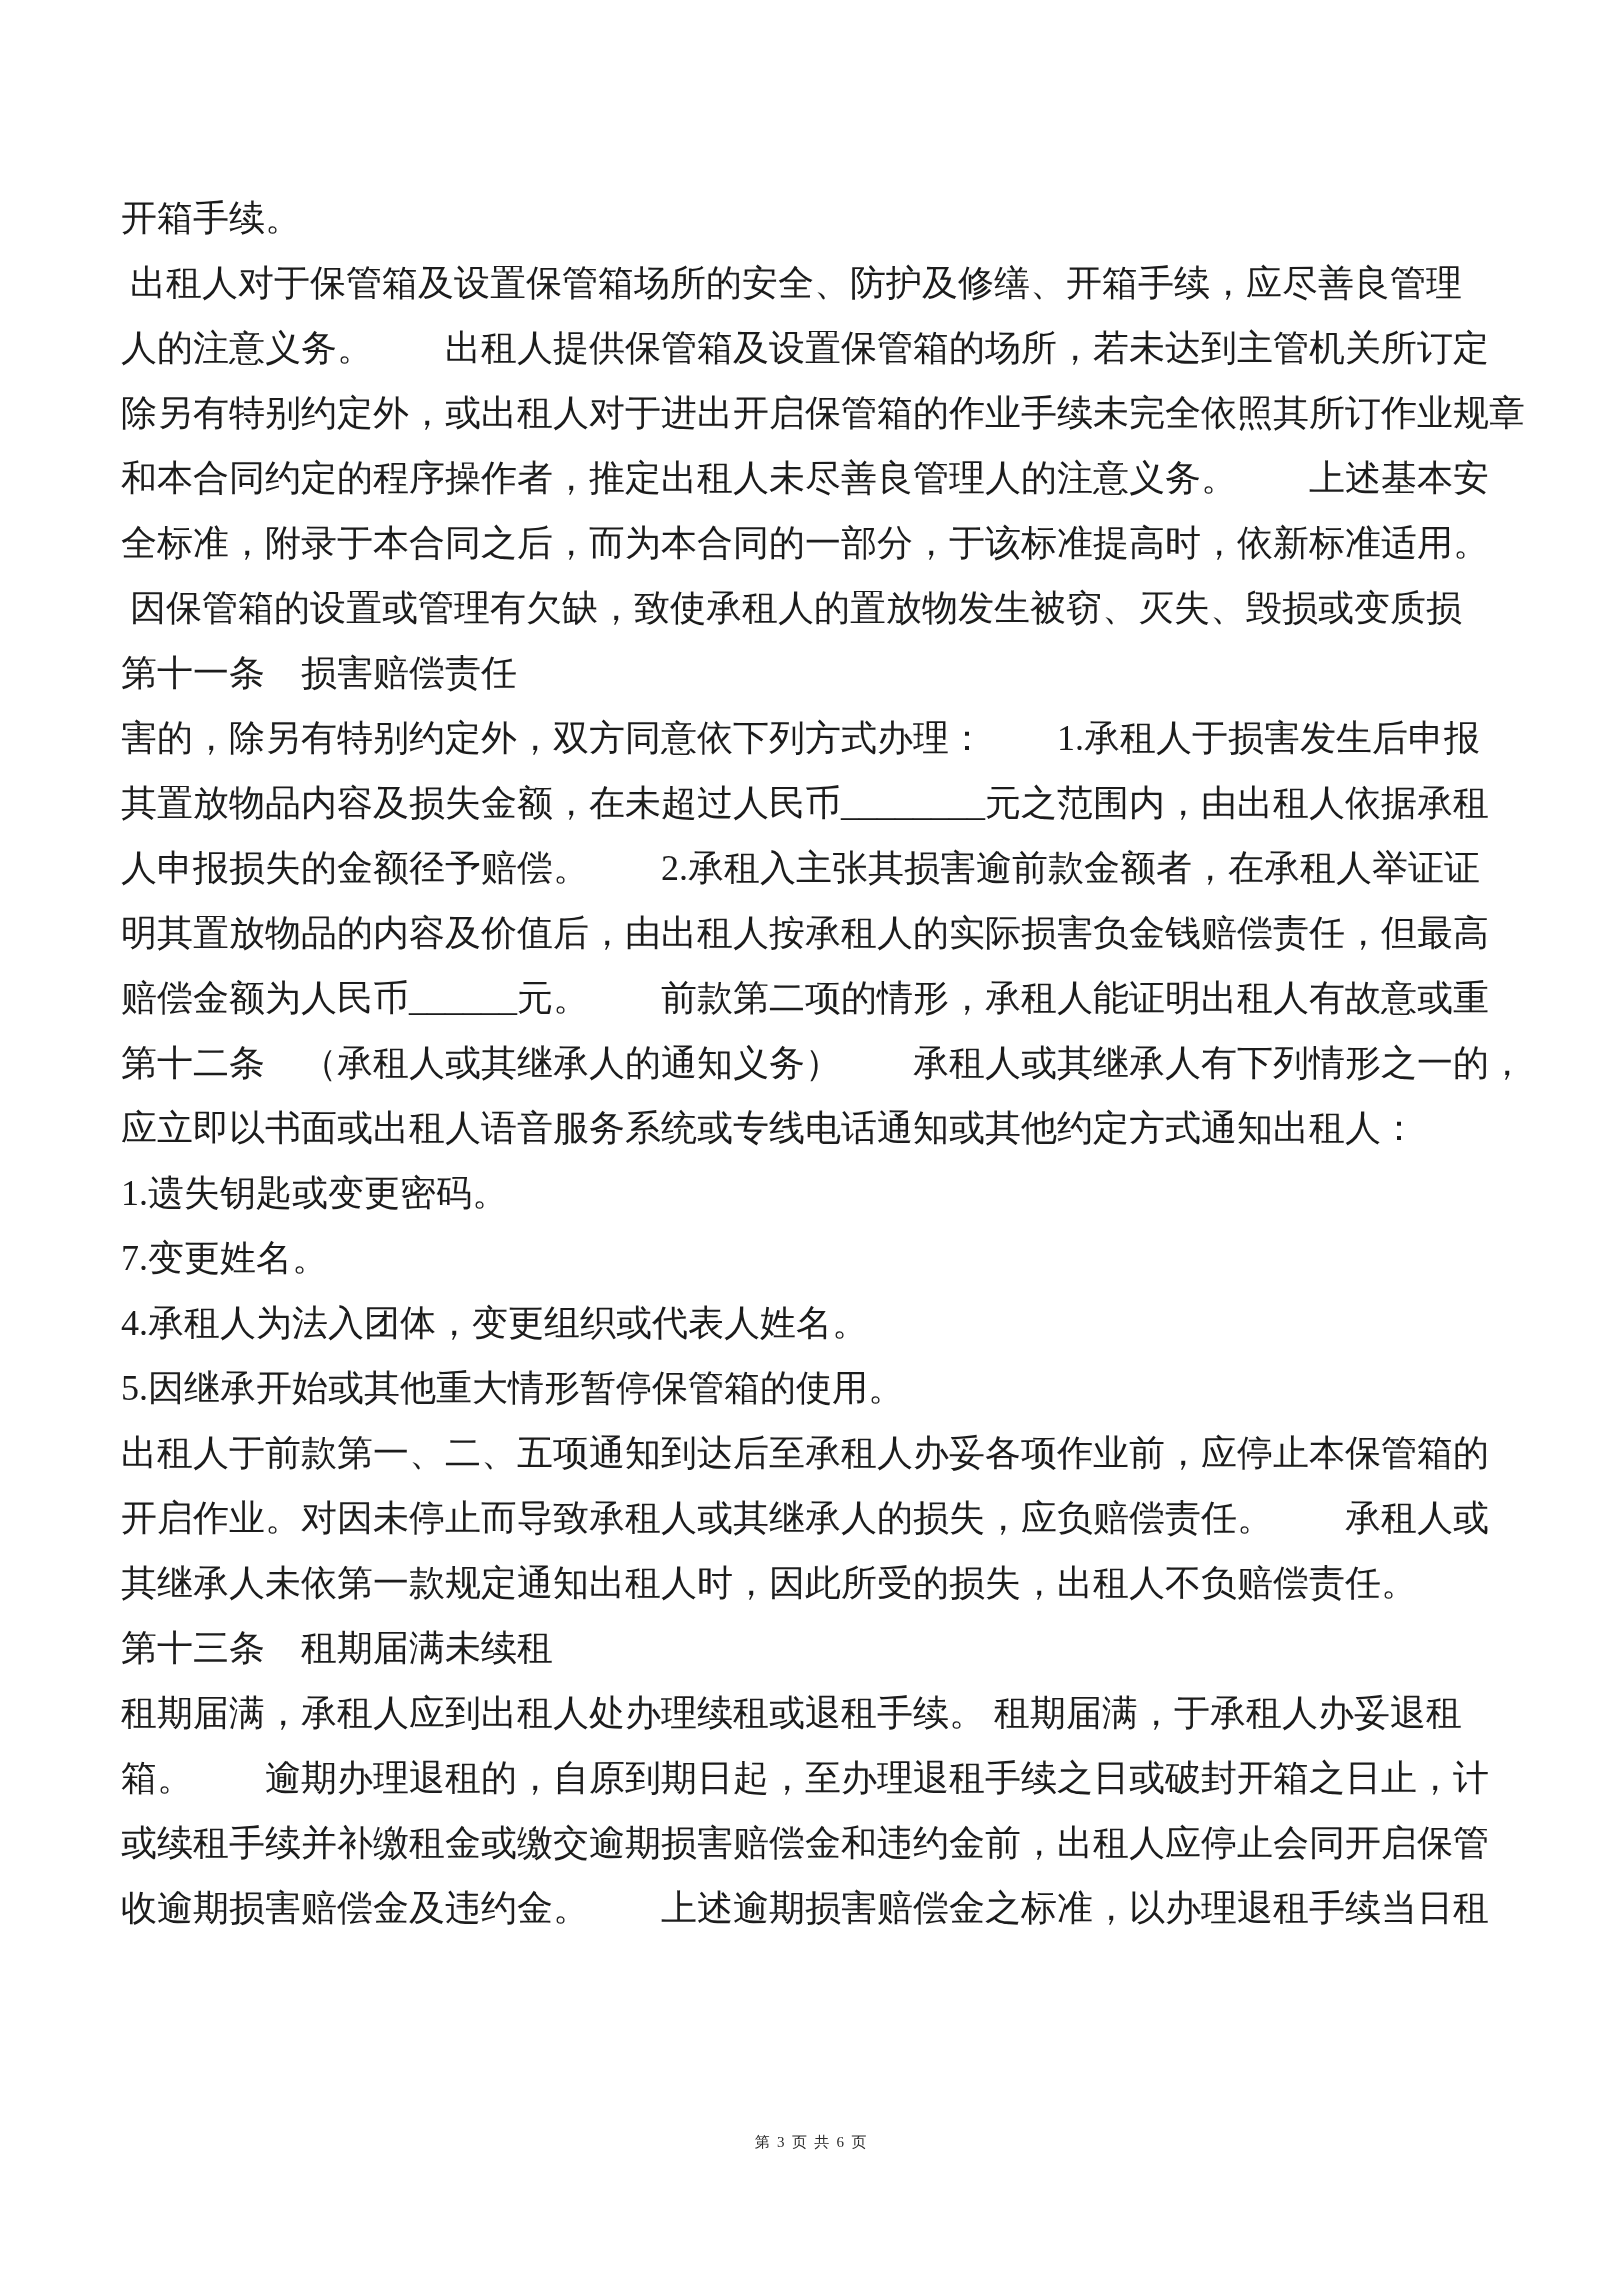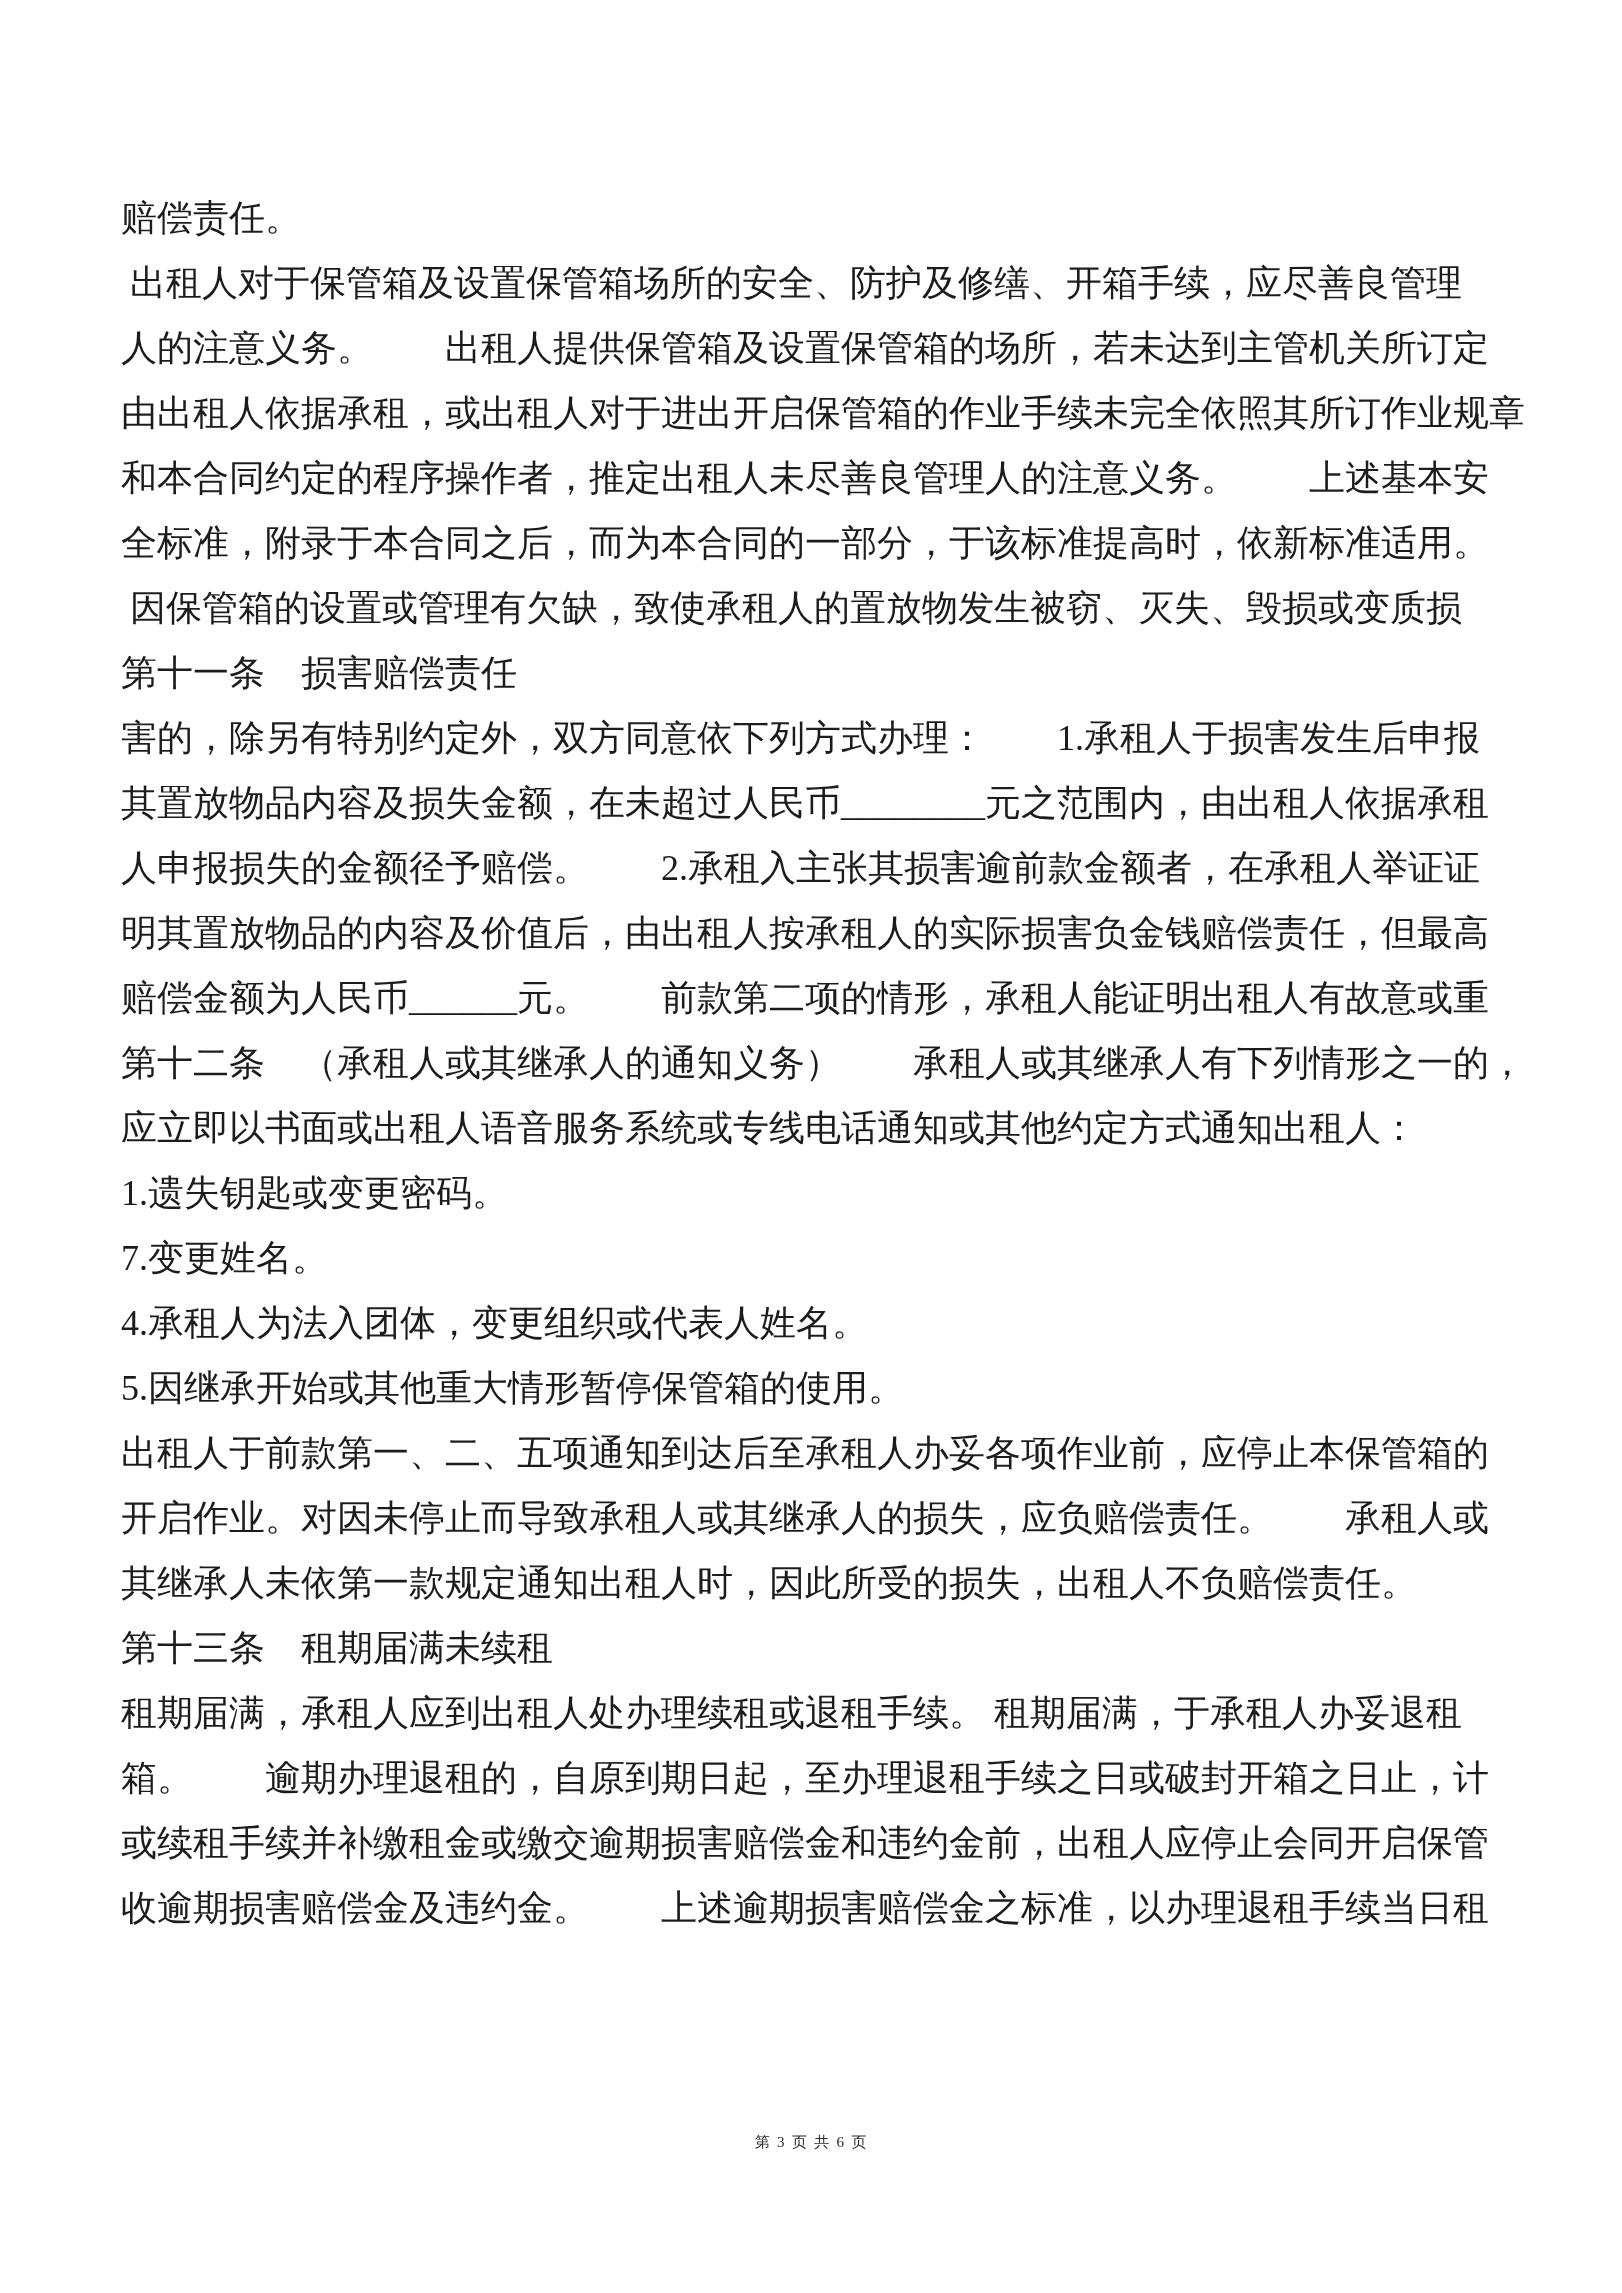--- a/index.html
+++ b/index.html
@@ -48,24 +48,24 @@
     color: #2a2a2a;
     letter-spacing: 1.8px;
     white-space: pre;
   }
 </style>
 </head>
 <body>
 
 <div class="page">
   <div class="content">
-      <div class="line">赔偿责任。</div>
+      <div class="line">开箱手续。</div>
       <div class="line"> 出租人对于保管箱及设置保管箱场所的安全、防护及修缮、开箱手续，应尽善良管理</div>
       <div class="line">人的注意义务。　　出租人提供保管箱及设置保管箱的场所，若未达到主管机关所订定</div>
-      <div class="line">由出租人依据承租，或出租人对于进出开启保管箱的作业手续未完全依照其所订作业规章</div>
+      <div class="line">除另有特别约定外，或出租人对于进出开启保管箱的作业手续未完全依照其所订作业规章</div>
       <div class="line">和本合同约定的程序操作者，推定出租人未尽善良管理人的注意义务。　　上述基本安</div>
       <div class="line">全标准，附录于本合同之后，而为本合同的一部分，于该标准提高时，依新标准适用。</div>
       <div class="line"> 因保管箱的设置或管理有欠缺，致使承租人的置放物发生被窃、灭失、毁损或变质损</div>
       <div class="line">第十一条　损害赔偿责任</div>
       <div class="line">害的，除另有特别约定外，双方同意依下列方式办理：　　1.承租人于损害发生后申报</div>
       <div class="line">其置放物品内容及损失金额，在未超过人民币________元之范围内，由出租人依据承租</div>
       <div class="line">人申报损失的金额径予赔偿。　　2.承租入主张其损害逾前款金额者，在承租人举证证</div>
       <div class="line">明其置放物品的内容及价值后，由出租人按承租人的实际损害负金钱赔偿责任，但最高</div>
       <div class="line">赔偿金额为人民币______元。　　前款第二项的情形，承租人能证明出租人有故意或重</div>
       <div class="line">第十二条　（承租人或其继承人的通知义务）　　承租人或其继承人有下列情形之一的，</div>

